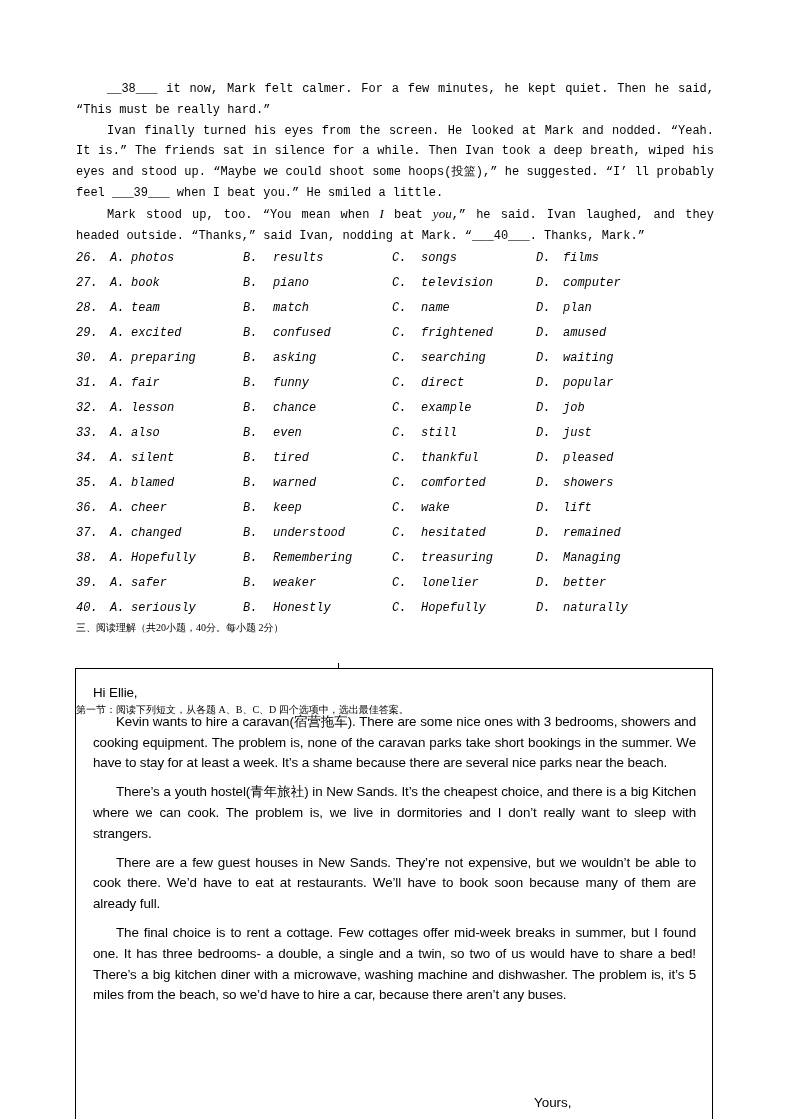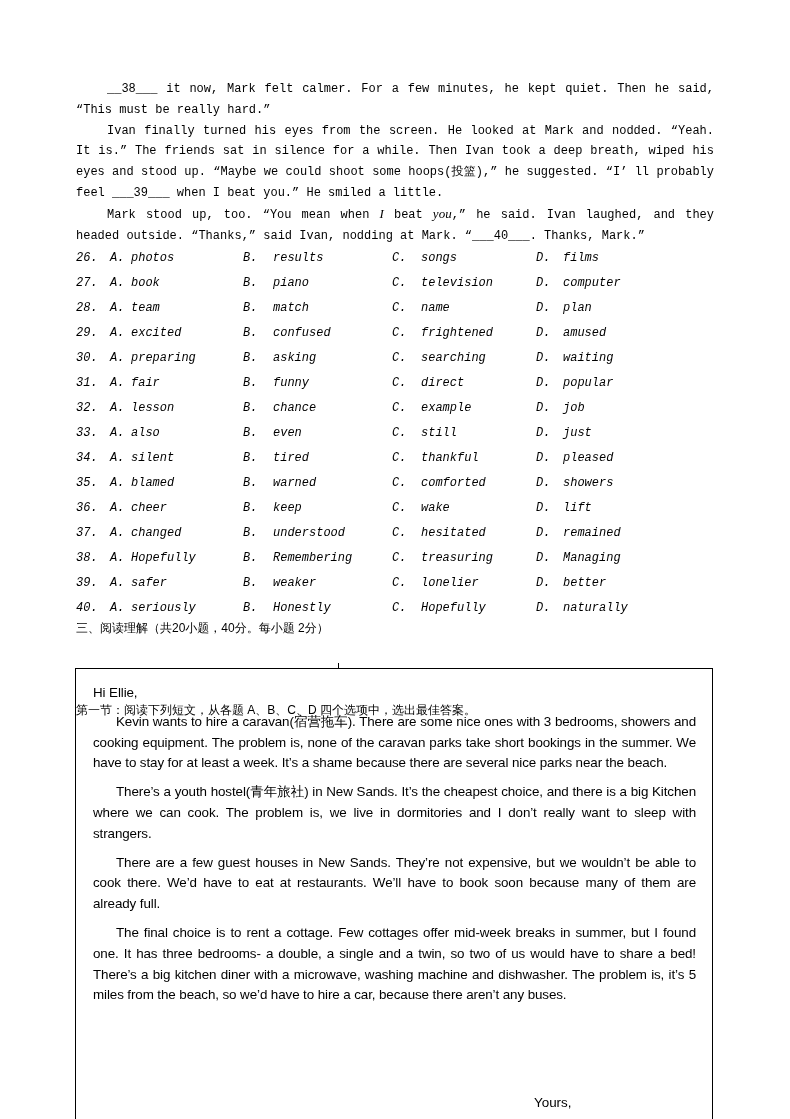--- a/index.html
+++ b/index.html
@@ -16,21 +16,21 @@
     .opt-row span { position: absolute; top: 0; white-space: nowrap; }
     .qnum { left: 0; }
     .la { left: 34px; }
     .va { left: 55px; text-align: center; }
     .lb { left: 167px; }
     .vb { left: 197px; }
     .lc { left: 316px; }
     .vc { left: 345px; }
     .ld { left: 460px; }
     .vd { left: 487px; }
-    .section { position: absolute; left: 76px; font-family: Liberation Sans, sans-serif; font-size: 12px; line-height: 20px; white-space: nowrap; }
+    .section { position: absolute; left: 76px; font-family: Liberation Serif, serif; font-size: 10px; line-height: 20px; white-space: nowrap; }
     .sec1 { top: 618px; }
     .sec2 { top: 664px; margin-top: 36px; }
     .tick { position: absolute; left: 338px; top: 663px; width: 1px; height: 6px; background: #000; }
     .letter-box { position: absolute; left: 75px; top: 668px; width: 638px; height: 460px; border: 1px solid #000; box-sizing: border-box; }
     .letter { position: absolute; left: 9px; top: 6px; width: 619px; font-family: "Liberation Sans", "DejaVu Sans", sans-serif; font-size: 13.4px; line-height: 20.8px; text-align: justify; letter-spacing: -0.1px; }
     .letter p { margin: 8px; }
     .letter .indent { text-indent: 23px; }
     .letter .close-indent { text-indent: 31px; }
     .signoff { position: absolute; left: 458px; top: 424px; font-family: "Liberation Sans", "DejaVu Sans", sans-serif; font-size: 13.4px; line-height: 20.8px; }
     .signname { margin-left: 6px; }

